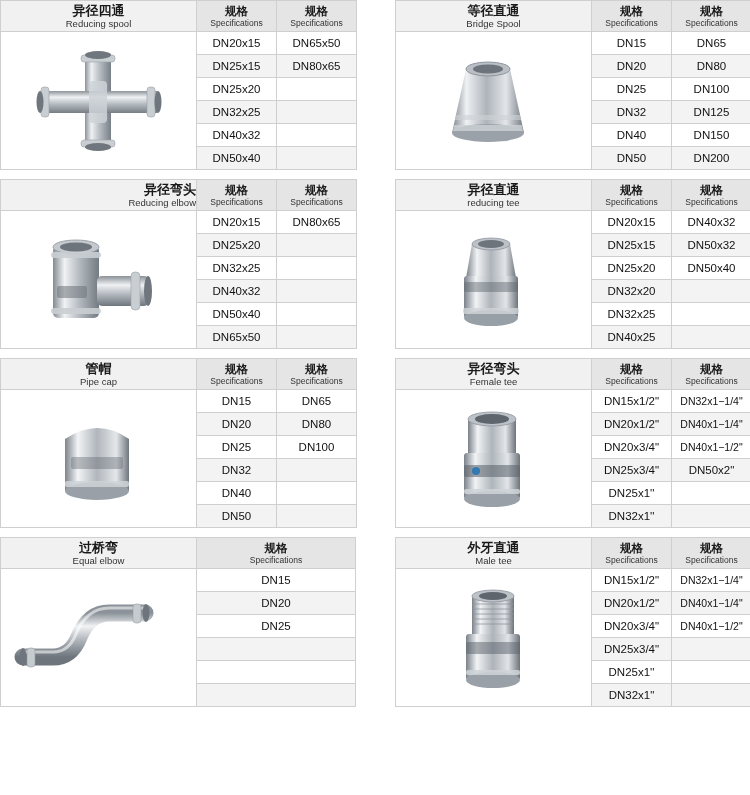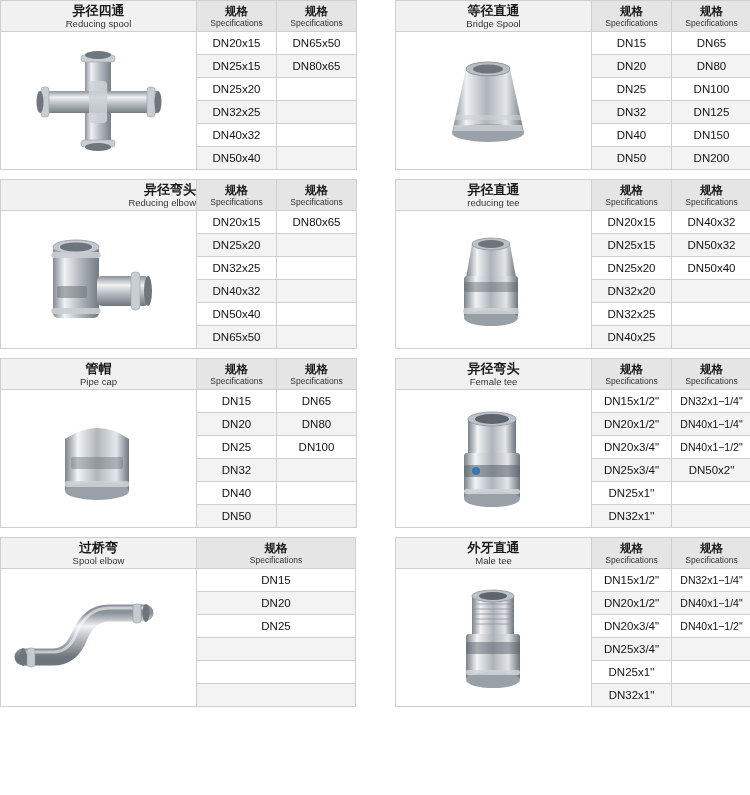--- a/index.html
+++ b/index.html
@@ -510,21 +510,21 @@
         <td class="spec-cell empty"></td>
       </tr>
     </tbody>
       </table>
 
     <table class="card">
       <tbody>
           <tr>
         <td class="title-cell" style="width:195px;">
           <div class="title-cn">过桥弯</div>
-          <div class="title-en">Spool elbow</div>
+          <div class="title-en">Equal elbow</div>
         </td>
         <td class="hdr-cell" style="width:158px;" colspan="2">
           <div class="hdr-cn">规格</div>
           <div class="hdr-en">Specifications</div>
         </td>
       </tr>
       <tr>
         <td class="img-cell" rowspan="6">
           <svg class="pic" width="180" height="118" viewBox="0 0 180 118">
             <defs>

